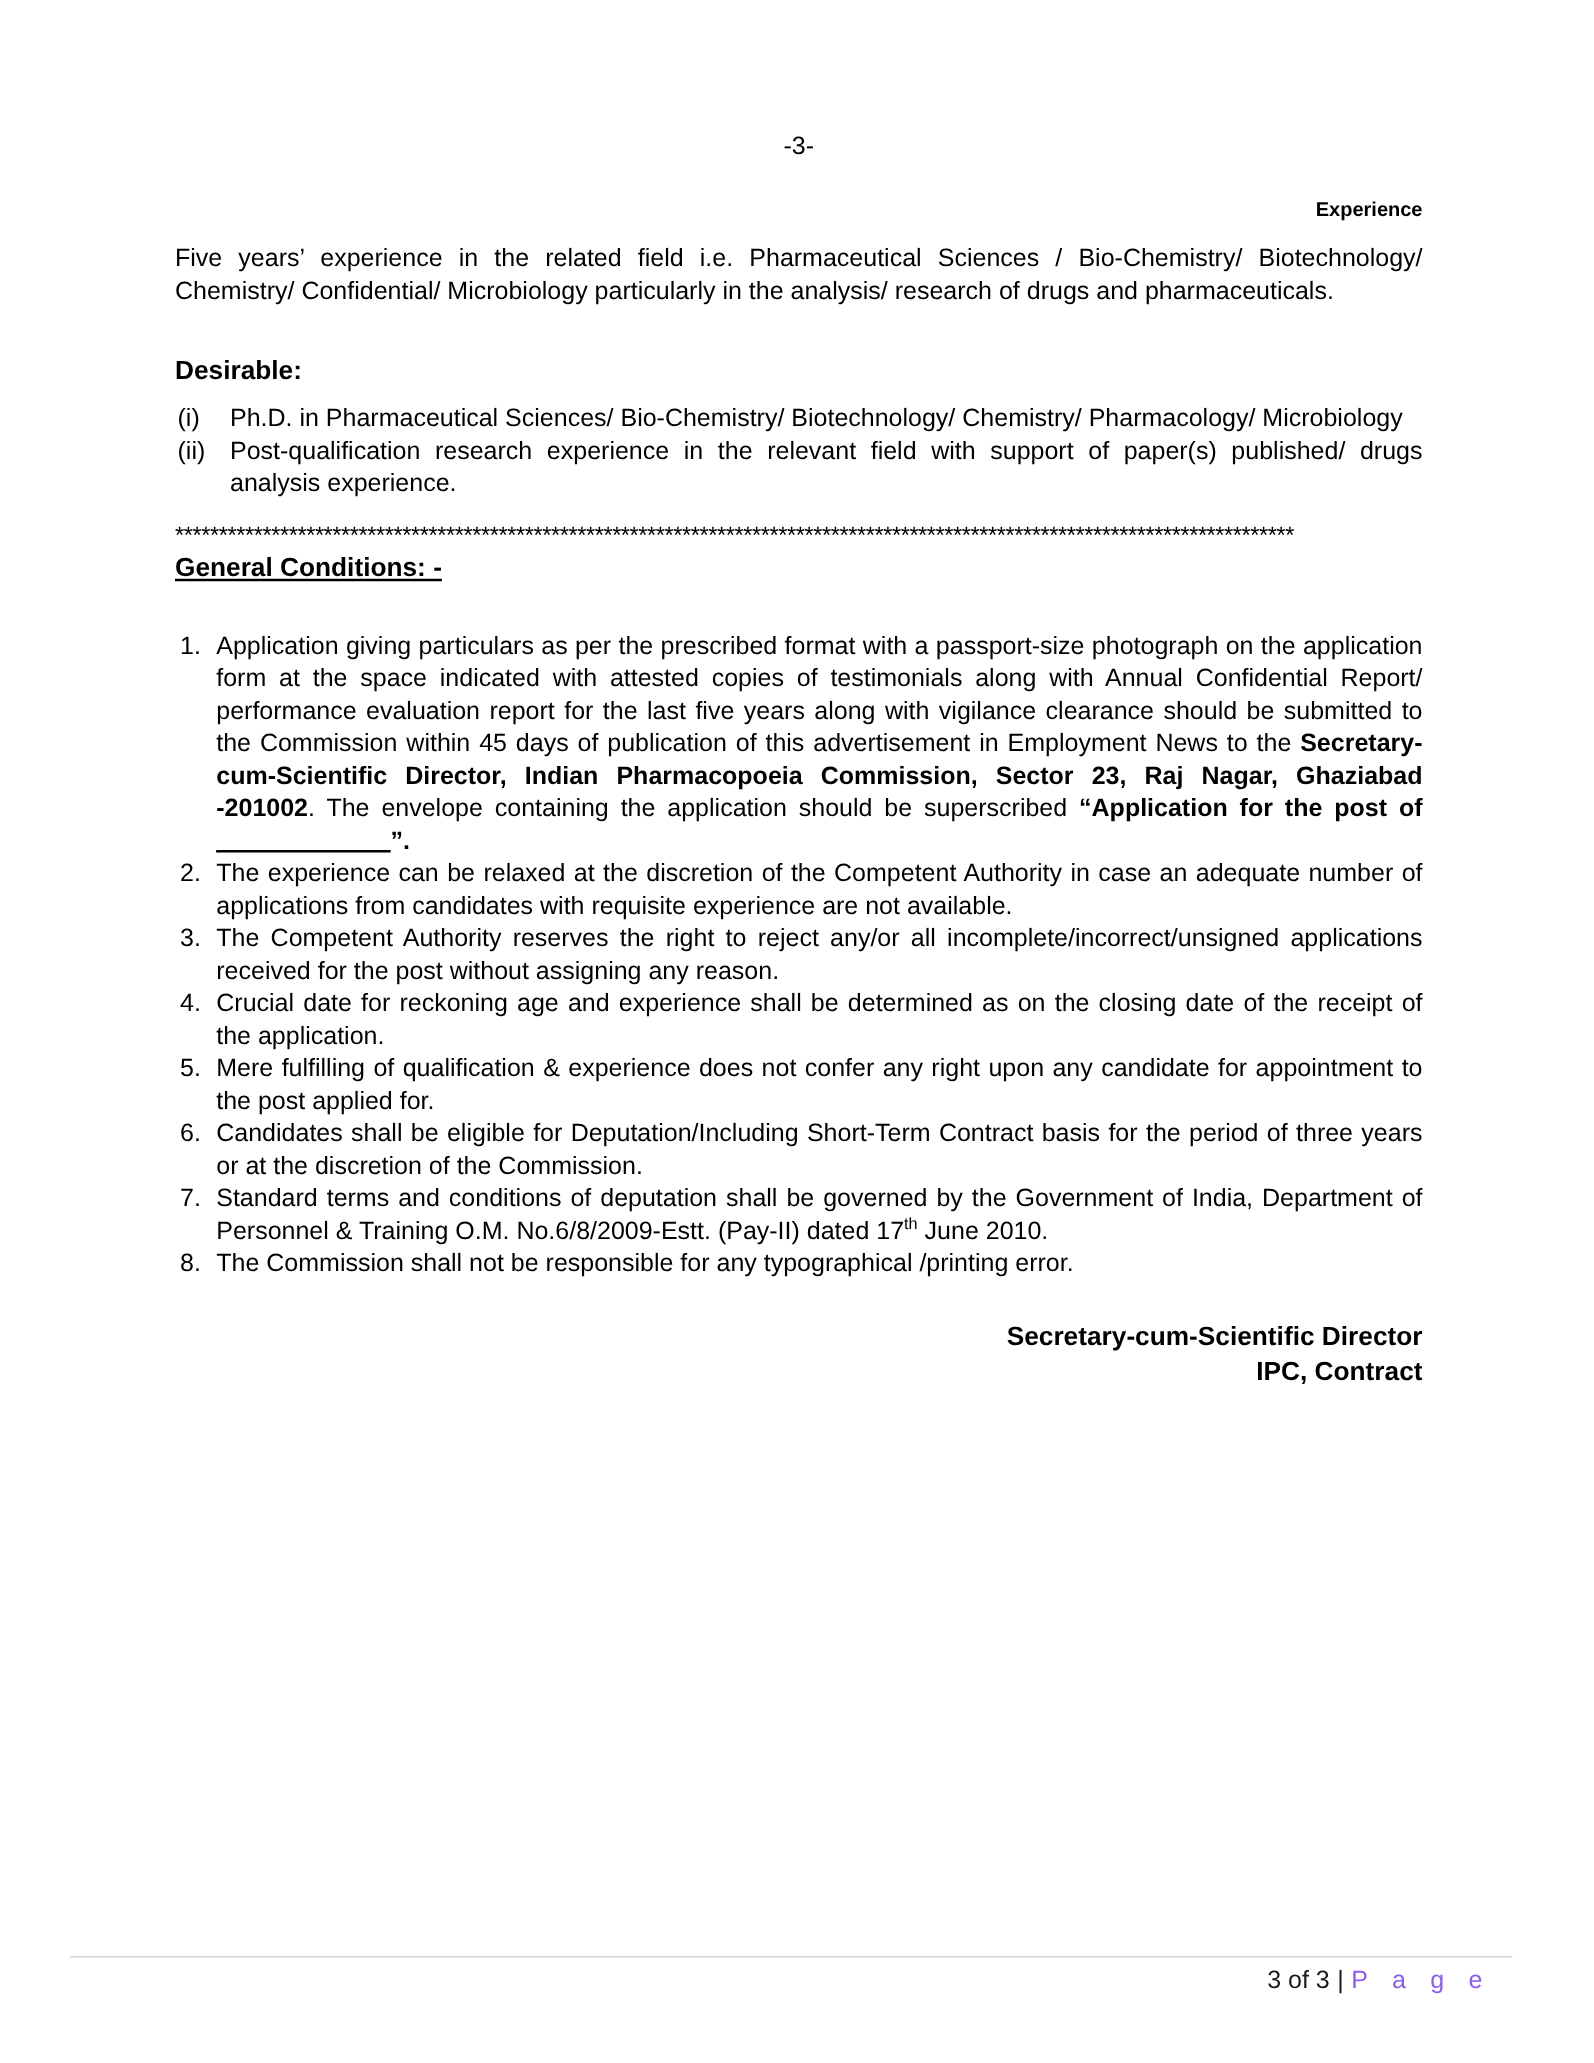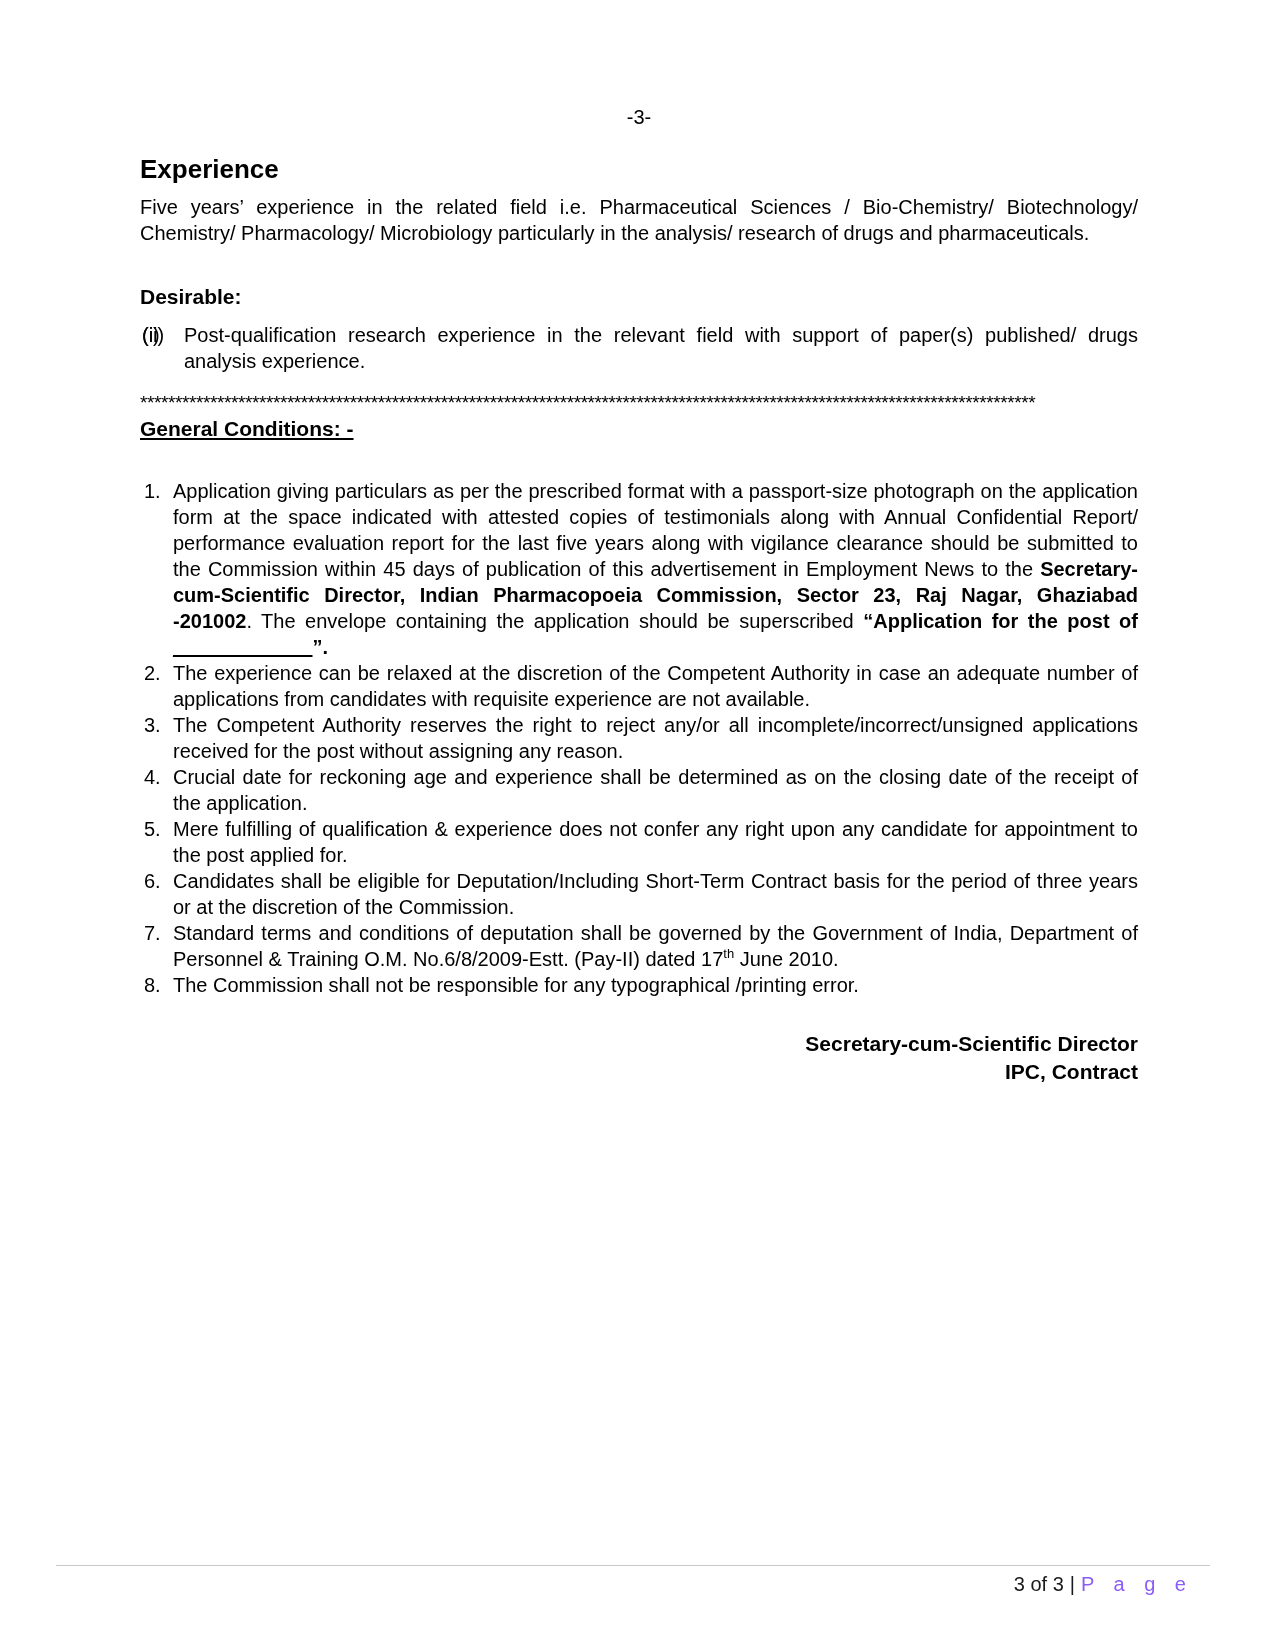--- a/index.html
+++ b/index.html
@@ -16,22 +16,23 @@
   }
   .content {
     position: absolute;
     left: 140px;
     top: 104px;
     width: 998px;
   }
   .pageno { text-align: center; }
   .h1 {
     font-weight: bold;
-    font-size: 26px;
+    font-size: 16px;
     margin-top: 26px;
+    text-align: right;
   }
   .para {
     margin-top: 12px;
     text-align: justify;
   }
   .h1b {
     font-weight: bold;
     font-size: 21px;
     margin-top: 38px;
   }
@@ -94,27 +95,28 @@
 </head>
 <body>
 
 <div class="page">
   <div class="content">
 
     <div class="pageno">-3-</div>
 
     <div class="h1">Experience</div>
 
-    <div class="para">Five years’ experience in the related field i.e. Pharmaceutical Sciences / Bio-Chemistry/ Biotechnology/ Chemistry/ Pharmacology/ Microbiology particularly in the analysis/ research of drugs and pharmaceuticals.</div>
+    <div class="para">Five years’ experience in the related field i.e. Pharmaceutical Sciences / Bio-Chemistry/ Biotechnology/ Chemistry/ Confidential/ Microbiology particularly in the analysis/ research of drugs and pharmaceuticals.</div>
 
     <div class="h1b">Desirable:</div>
 
     <div class="roman-list">
       <div class="roman-item">
         <span class="marker">(i)</span>
+        <span>Ph.D. in Pharmaceutical Sciences/ Bio-Chemistry/ Biotechnology/ Chemistry/ Pharmacology/ Microbiology</span>
       </div>
       <div class="roman-item">
         <span class="marker">(ii)</span>
         <span>Post-qualification research experience in the relevant field with support of paper(s) published/ drugs analysis experience.</span>
       </div>
     </div>
 
     <div class="divider">********************************************************************************************************************************</div>
 
     <div class="h-gc">General Conditions: -</div>

